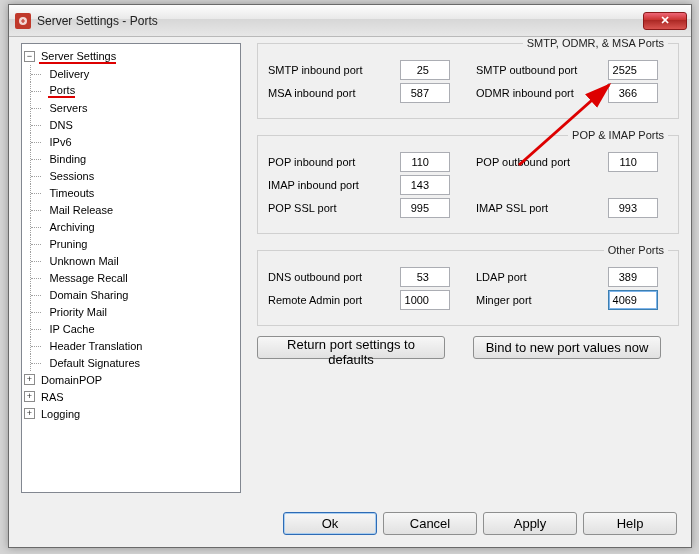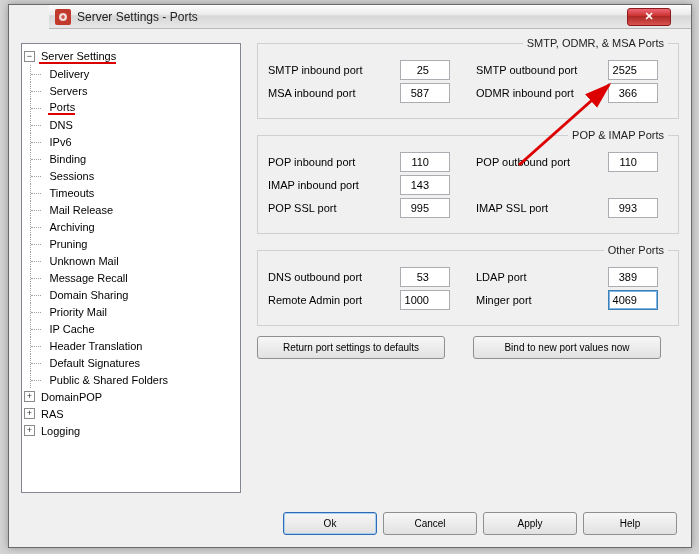--- a/index.html
+++ b/index.html
@@ -17,27 +17,26 @@
     position: absolute;
     left: 8px;
     top: 4px;
     width: 684px;
     height: 544px;
     background: #f0f0f0;
     border: 1px solid #6a6a6a;
     box-shadow: 0 0 8px rgba(0,0,0,0.3);
   }
   .titlebar {
-    height: 24px;
+    height: 32px;
     background: linear-gradient(#fdfdfd,#e9e9e9 45%,#d7d7d7 46%,#e7e7e7);
     border-bottom: 1px solid #b9b9b9;
     display: flex;
     align-items: center;
-    padding: 0 20px 0 6px;
-    margin-left: 40px;
+    padding: 0 4px 0 6px;
   }
   .titlebar .appicon {
     width: 16px; height:16px;
     background:#c0392b;
     border-radius:2px;
     margin-right:6px;
     display:flex;align-items:center;justify-content:center;
   }
   .titlebar .appicon svg{display:block}
   .titlebar .title { flex:1; color:#222; font-size:12px;}
@@ -117,21 +116,21 @@
     padding-right:20px;
     font-family:inherit;font-size:11px;
   }
   .gap{width:26px;}
   .btnrow{display:flex;gap:28px;margin-top:4px;}
   .stdbtn{
     height:23px;
     background:linear-gradient(#f7f7f7,#e1e1e1);
     border:1px solid #8e8f8f;
     border-radius:3px;
-    font-size:10px;
+    font-size:13px;
     padding:0 10px;
     cursor:default;
   }
   .stdbtn.wide { width:188px; }
   .bottom-btns{
     position:absolute;
     right:14px; bottom:12px;
     display:flex; gap:6px;
   }
   .bottom-btns .stdbtn{width:94px;}
@@ -171,28 +170,28 @@
       <div class="tree-row">
         <div class="expander">−</div>
         <span class="tree-label underline-red">Server Settings</span>
       </div>
       <div class="tree-row">
           <div class="dotted"></div>
           <span class="tree-label">Delivery</span>
         </div>
       <div class="tree-row">
           <div class="dotted"></div>
+          <span class="tree-label underline-red">Ports</span>
+        </div>
+      <div class="tree-row">
+          <div class="dotted"></div>
           <span class="tree-label">Servers</span>
         </div>
       <div class="tree-row">
           <div class="dotted"></div>
-          <span class="tree-label underline-red">Ports</span>
-        </div>
-      <div class="tree-row">
-          <div class="dotted"></div>
           <span class="tree-label">DNS</span>
         </div>
       <div class="tree-row">
           <div class="dotted"></div>
           <span class="tree-label">IPv6</span>
         </div>
       <div class="tree-row">
           <div class="dotted"></div>
           <span class="tree-label">Binding</span>
         </div>
@@ -236,24 +235,20 @@
           <div class="dotted"></div>
           <span class="tree-label">IP Cache</span>
         </div>
       <div class="tree-row">
           <div class="dotted"></div>
           <span class="tree-label">Header Translation</span>
         </div>
       <div class="tree-row">
           <div class="dotted"></div>
           <span class="tree-label">Default Signatures</span>
-        </div>
-      <div class="tree-row">
-          <div class="dotted"></div>
-          <span class="tree-label">Public &amp; Shared Folders</span>
         </div>
       <div class="tree-row">
           <div class="expander">+</div>
           <span class="tree-label">DomainPOP</span>
         </div>
       <div class="tree-row">
           <div class="expander">+</div>
           <span class="tree-label">RAS</span>
         </div>
       <div class="tree-row">

